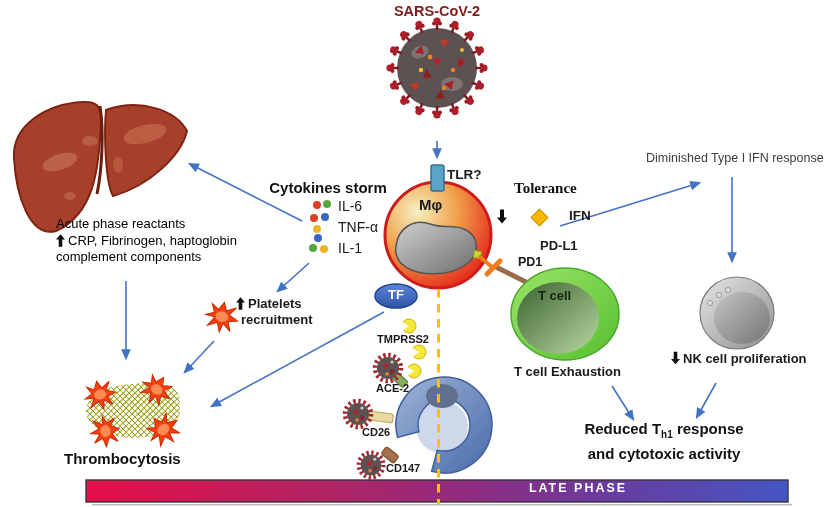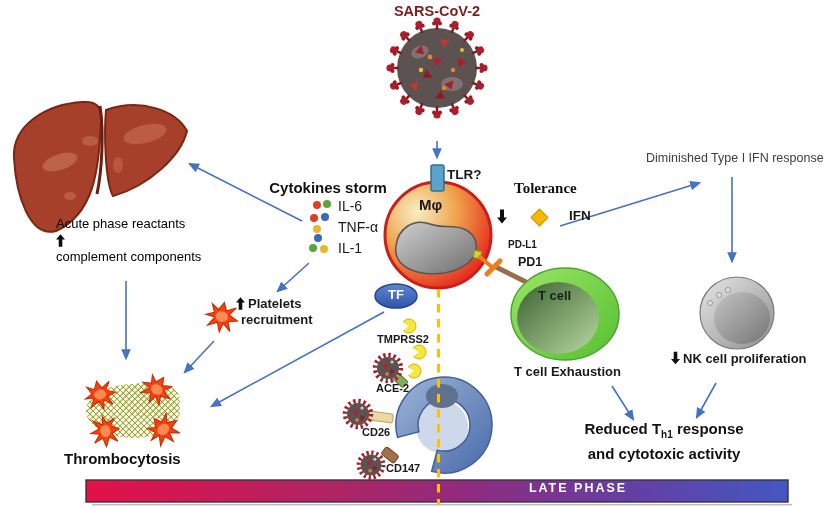--- a/index.html
+++ b/index.html
@@ -17,21 +17,21 @@
   #cyt-title{left:258px;top:179px;width:140px;font-size:15px;font-weight:bold;color:#111;}
   #il6{left:338px;top:198px;font-size:14px;}
   #tnfa{left:338px;top:219px;font-size:14px;}
   #il1{left:338px;top:240px;font-size:14px;}
   #liver-text{left:56px;top:216px;width:210px;font-size:13px;line-height:16.5px;white-space:normal;color:#000000;}
   #plt-lbl{left:236px;top:296px;font-size:13px;line-height:16px;}
   #plt-lbl .l2{margin-left:5px;}
   #thrombo{left:64px;top:450px;font-size:15px;font-weight:bold;color:#111;}
   #tolerance{left:514px;top:180px;font-size:15px;font-weight:bold;color:#111;font-family:Liberation Serif, serif;}
   #ifn-row{left:497px;top:208px;font-size:13.5px;display:flex;align-items:flex-start;gap:20px;}
-  #pdl1{left:468px;top:239px;font-size:10px;padding-left:40px;}
+  #pdl1{left:500px;top:239px;font-size:13px;padding-left:40px;}
   #pd1{left:518px;top:255px;font-size:12.5px;}
   #mphi{left:419px;top:196px;font-size:15px;color:#1a1a1a;}
   #tf-lbl{left:375px;top:288px;width:42px;font-size:13px;font-weight:bold;color:#fff;}
   #tcell-lbl{left:538px;top:289px;font-size:13px;color:#15240f;}
   #exhaust{left:505px;top:365px;width:125px;font-size:13px;}
   #diminished{left:646px;top:151px;font-size:12.5px;color:#3d3d3d;}
   #nk-lbl{left:671px;top:351px;font-size:13px;}
   #outcome{left:578px;top:419px;width:172px;font-size:15px;font-weight:bold;color:#111;line-height:19px;}
   #outcome sub{font-size:10px;}
   #tmprss2{left:377px;top:333px;font-size:11px;}
@@ -261,21 +261,21 @@
 
 <div class="lbl ctr" id="cyt-title">Cytokines storm</div>
 <div class="lbl" id="il6">IL-6</div>
 <div class="lbl" id="tnfa">TNF-α</div>
 <div class="lbl" id="il1">IL-1</div>
 
 <div class="lbl" id="liver-text">
   <div>Acute phase reactants</div>
   <div><svg class="ba" width="9" height="13" viewBox="0 0 10 14">
           <path d="M3,14 L7,14 L7,6 L10,6 L5,0 L0,6 L3,6 Z"></path>
-        </svg></div>
+        </svg><span>CRP, Fibrinogen, haptoglobin</span></div>
   <div>complement components</div>
 </div>
 
 <div class="lbl sb" id="plt-lbl">
   <div><svg class="ba" width="9" height="13" viewBox="0 0 10 14">
           <path d="M3,14 L7,14 L7,6 L10,6 L5,0 L0,6 L3,6 Z"></path>
         </svg><span>Platelets</span></div>
   <div class="l2">recruitment</div>
 </div>
 

